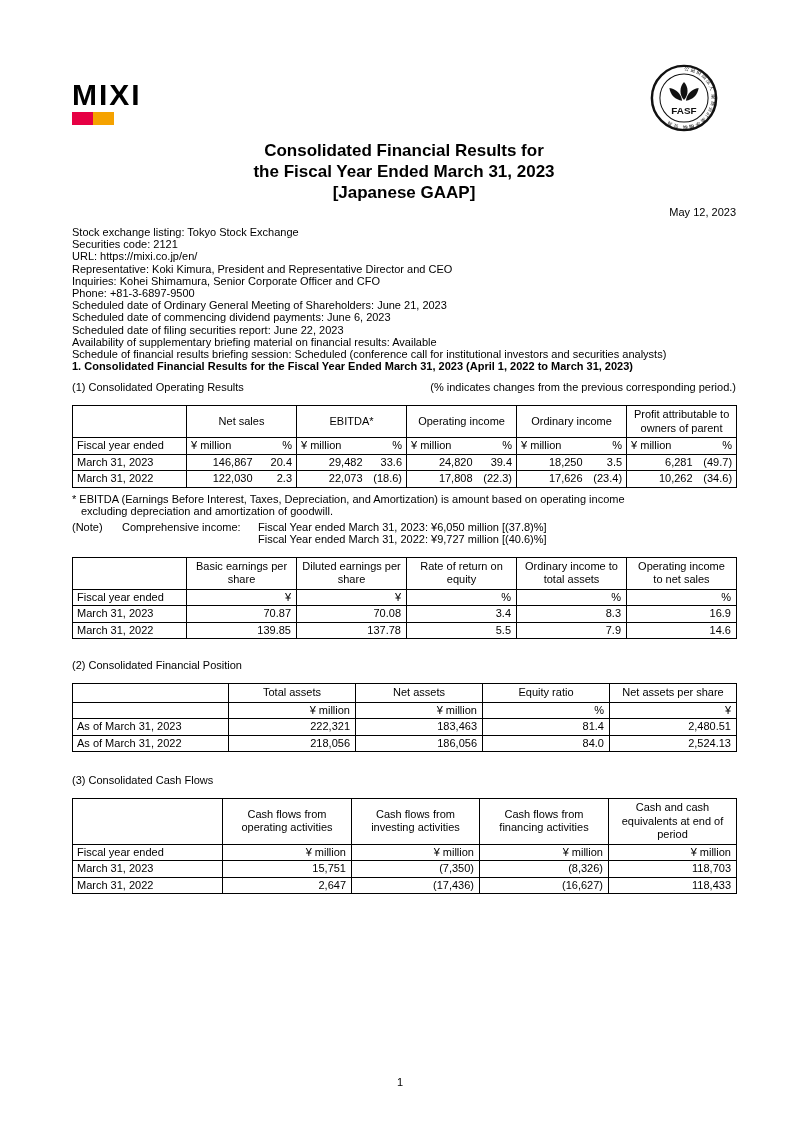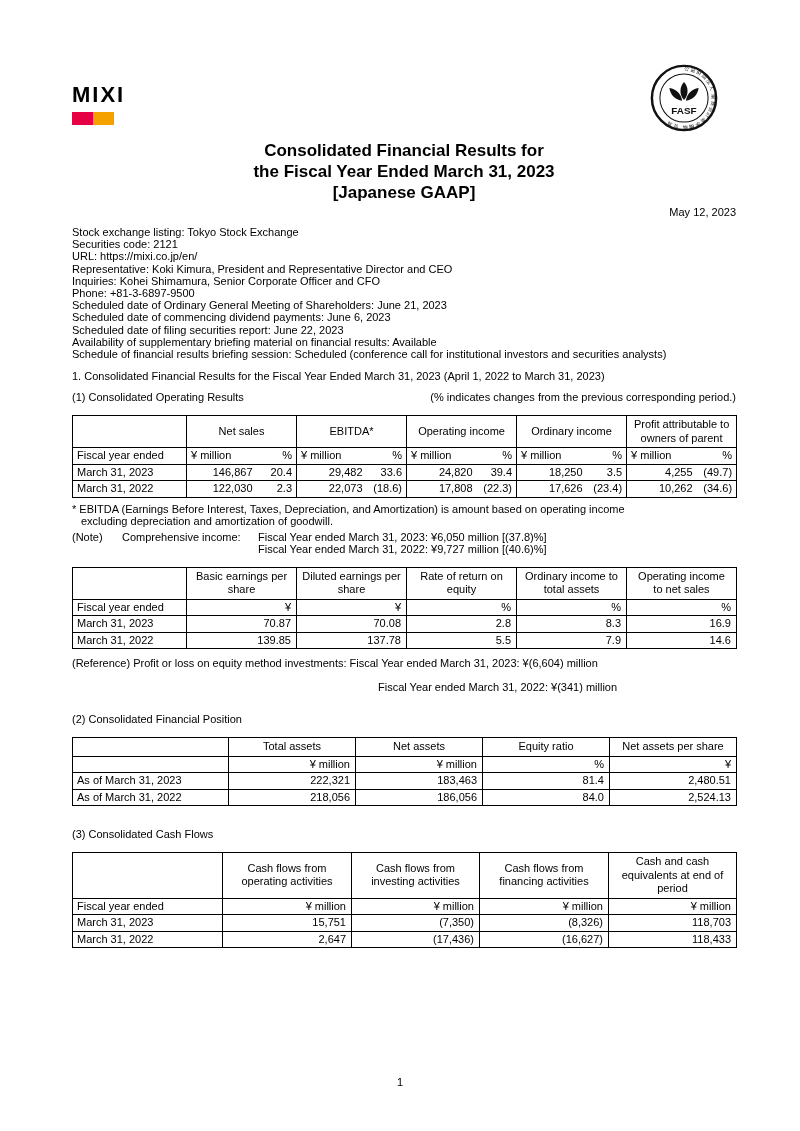--- a/index.html
+++ b/index.html
@@ -6,33 +6,33 @@
   body{
     width:800px;height:1131px;background:#ffffff;color:#000;
     font-family:"Liberation Sans",sans-serif;font-size:11px;
     position:relative;overflow:hidden;
   }
   .page{padding:64px 64px 0 72px;}
 
   
   .header-row{display:flex;justify-content:space-between;align-items:flex-start;height:72px;}
   .logo-block{margin-top:18px;}
-  .wordmark{font-size:22px;font-weight:bold;letter-spacing:2px;line-height:26px;}
+  .wordmark{font-size:30px;font-weight:bold;letter-spacing:2px;line-height:26px;}
   .logo-bars{margin-top:4px;font-size:0;}
   .bar{display:inline-block;width:21px;height:13px;}
   .bar.pink{background:#e60044;}
   .bar.orange{background:#f5a200;}
   .seal-block{width:68px;height:68px;margin-right:18px;}
 
   .title{text-align:center;font-weight:bold;font-size:17px;line-height:21px;margin-top:4px;}
   .date-line{text-align:right;margin-top:3px;}
   .info-block{margin-top:8px;}
   .info-block div{line-height:12.2px;}
   .rounding{margin-top:9px;text-align:right;}
-  .sec-heading{margin-top:10px;font-weight:normal;}
+  .sec-heading{font-weight:bold;}
   .sub-row{display:flex;justify-content:space-between;align-items:flex-start;margin-top:9px;}
   .sec-sub{}
 
   
   table.ftable{border-collapse:collapse;table-layout:fixed;width:664px;margin-top:12px;}
   .ftable th,.ftable td{border:1px solid #000;font-weight:normal;padding:1px 4px;line-height:13.5px;vertical-align:middle;font-size:11px;overflow:hidden;}
   .ftable th{text-align:center;padding:2px 5px;}
   .ftable .lbl{text-align:left;}
   .ftable .num{text-align:right;border-right-style:hidden;padding-right:2px;}
   .ftable .pct{text-align:right;padding-right:4px;}
@@ -157,21 +157,21 @@
       <tr>
         <td class="lbl">March 31, 2023</td>
         <td class="num">146,867</td>
         <td class="pct">20.4</td>
         <td class="num">29,482</td>
         <td class="pct">33.6</td>
         <td class="num">24,820</td>
         <td class="pct">39.4</td>
         <td class="num">18,250</td>
         <td class="pct">3.5</td>
-        <td class="num">4,255</td>
+        <td class="num">6,281</td>
         <td class="pct">(49.7)</td>
       </tr>
       <tr>
         <td class="lbl">March 31, 2022</td>
         <td class="num">122,030</td>
         <td class="pct">2.3</td>
         <td class="num">22,073</td>
         <td class="pct">(18.6)</td>
         <td class="num">17,808</td>
         <td class="pct">(22.3)</td>
@@ -218,39 +218,35 @@
         <td class="num2">¥</td>
         <td class="num2">¥</td>
         <td class="num2">%</td>
         <td class="num2">%</td>
         <td class="num2">%</td>
       </tr>
       <tr>
         <td class="lbl">March 31, 2023</td>
         <td class="num2">70.87</td>
         <td class="num2">70.08</td>
-        <td class="num2">2.8</td>
+        <td class="num2">3.4</td>
         <td class="num2">8.3</td>
         <td class="num2">16.9</td>
       </tr>
       <tr>
         <td class="lbl">March 31, 2022</td>
         <td class="num2">139.85</td>
         <td class="num2">137.78</td>
         <td class="num2">5.5</td>
         <td class="num2">7.9</td>
         <td class="num2">14.6</td>
       </tr>
     </tbody>
   </table>
 
-  <div class="note-block refgap">
-    <div>(Reference) Profit or loss on equity method investments: Fiscal Year ended March 31, 2023: ¥(6,604) million</div>
-    <div class="ml306">Fiscal Year ended March 31, 2022: ¥(341) million</div>
-  </div>
 
   <div class="sec-sub h2gap">(2) Consolidated Financial Position</div>
 
   <table class="ftable">
     <colgroup>
       <col style="width:156px">
       <col style="width:127px">
         <col style="width:127px">
         <col style="width:127px">
         <col style="width:127px">

